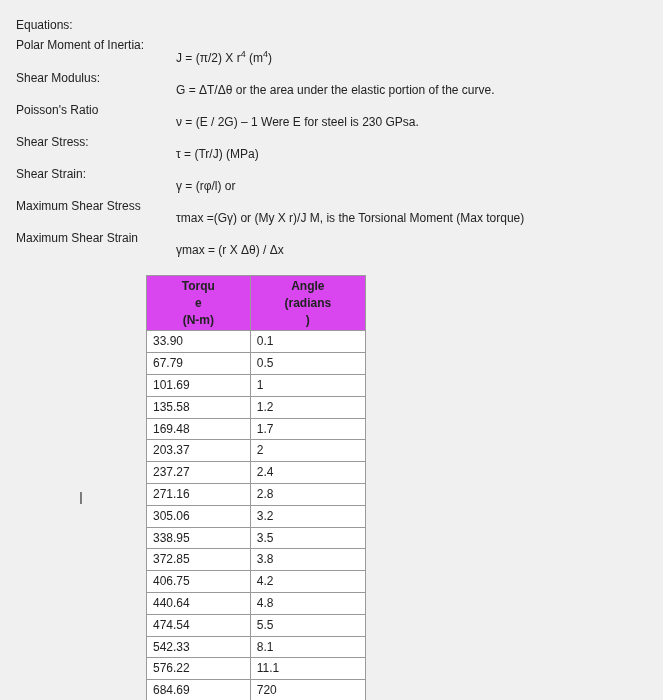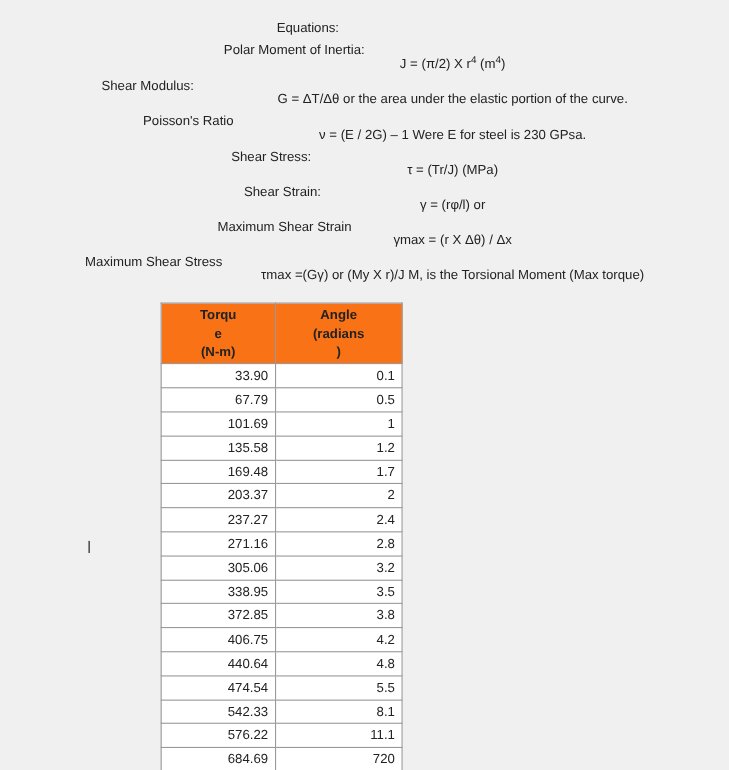--- a/index.html
+++ b/index.html
@@ -12,21 +12,20 @@
       min-height: 700px;
       padding: 16px;
     }
     .equations-section {
       margin-bottom: 16px;
     }
     .eq-row {
       display: flex;
       margin-bottom: 2px;
       line-height: 1.5;
-      justify-content: center;
     }
     .eq-label {
       width: 160px;
       flex-shrink: 0;
       font-size: 12px;
     }
     .eq-formula {
       font-size: 12px;
       margin-top: 12px;
     }
@@ -44,28 +43,28 @@
     .table-wrapper {
       flex: 1;
     }
     table {
       border-collapse: collapse;
       width: 220px;
     }
     th, td {
       border: 1px solid #999;
       padding: 2px 6px;
-      text-align: right;
+      text-align: left;
       font-size: 12px;
       line-height: 1.4;
     }
     th {
       text-align: center;
       font-weight: bold;
-      background: #f97316;
+      background: #d946ef;
       vertical-align: top;
     }
     td {
       background: #fff;
     }
     .col-torque { width: 90px; }
     .col-angle { width: 100px; }
     sup { font-size: 9px; }
   </style>
 </head>
@@ -91,26 +90,26 @@
       </div>
       <div class="eq-row">
         <span class="eq-label">Shear Stress:</span>
         <span class="eq-formula">τ = (Tr/J) (MPa)</span>
       </div>
       <div class="eq-row">
         <span class="eq-label">Shear Strain:</span>
         <span class="eq-formula">γ = (rφ/l)  or</span>
       </div>
       <div class="eq-row">
+        <span class="eq-label">Maximum Shear Stress</span>
+        <span class="eq-formula">τmax =(Gγ) or (My X r)/J   M, is the Torsional Moment (Max torque)</span>
+      </div>
+      <div class="eq-row">
         <span class="eq-label">Maximum Shear Strain</span>
         <span class="eq-formula">γmax = (r X Δθ) / Δx</span>
-      </div>
-      <div class="eq-row">
-        <span class="eq-label">Maximum Shear Stress</span>
-        <span class="eq-formula">τmax =(Gγ) or (My X r)/J   M, is the Torsional Moment (Max torque)</span>
       </div>
     </div>
 </div>
 
 <div class="content-area">
   <div class="left-marker">I</div>
   <div class="table-wrapper">
     <table>
       <thead>
         <tr>

